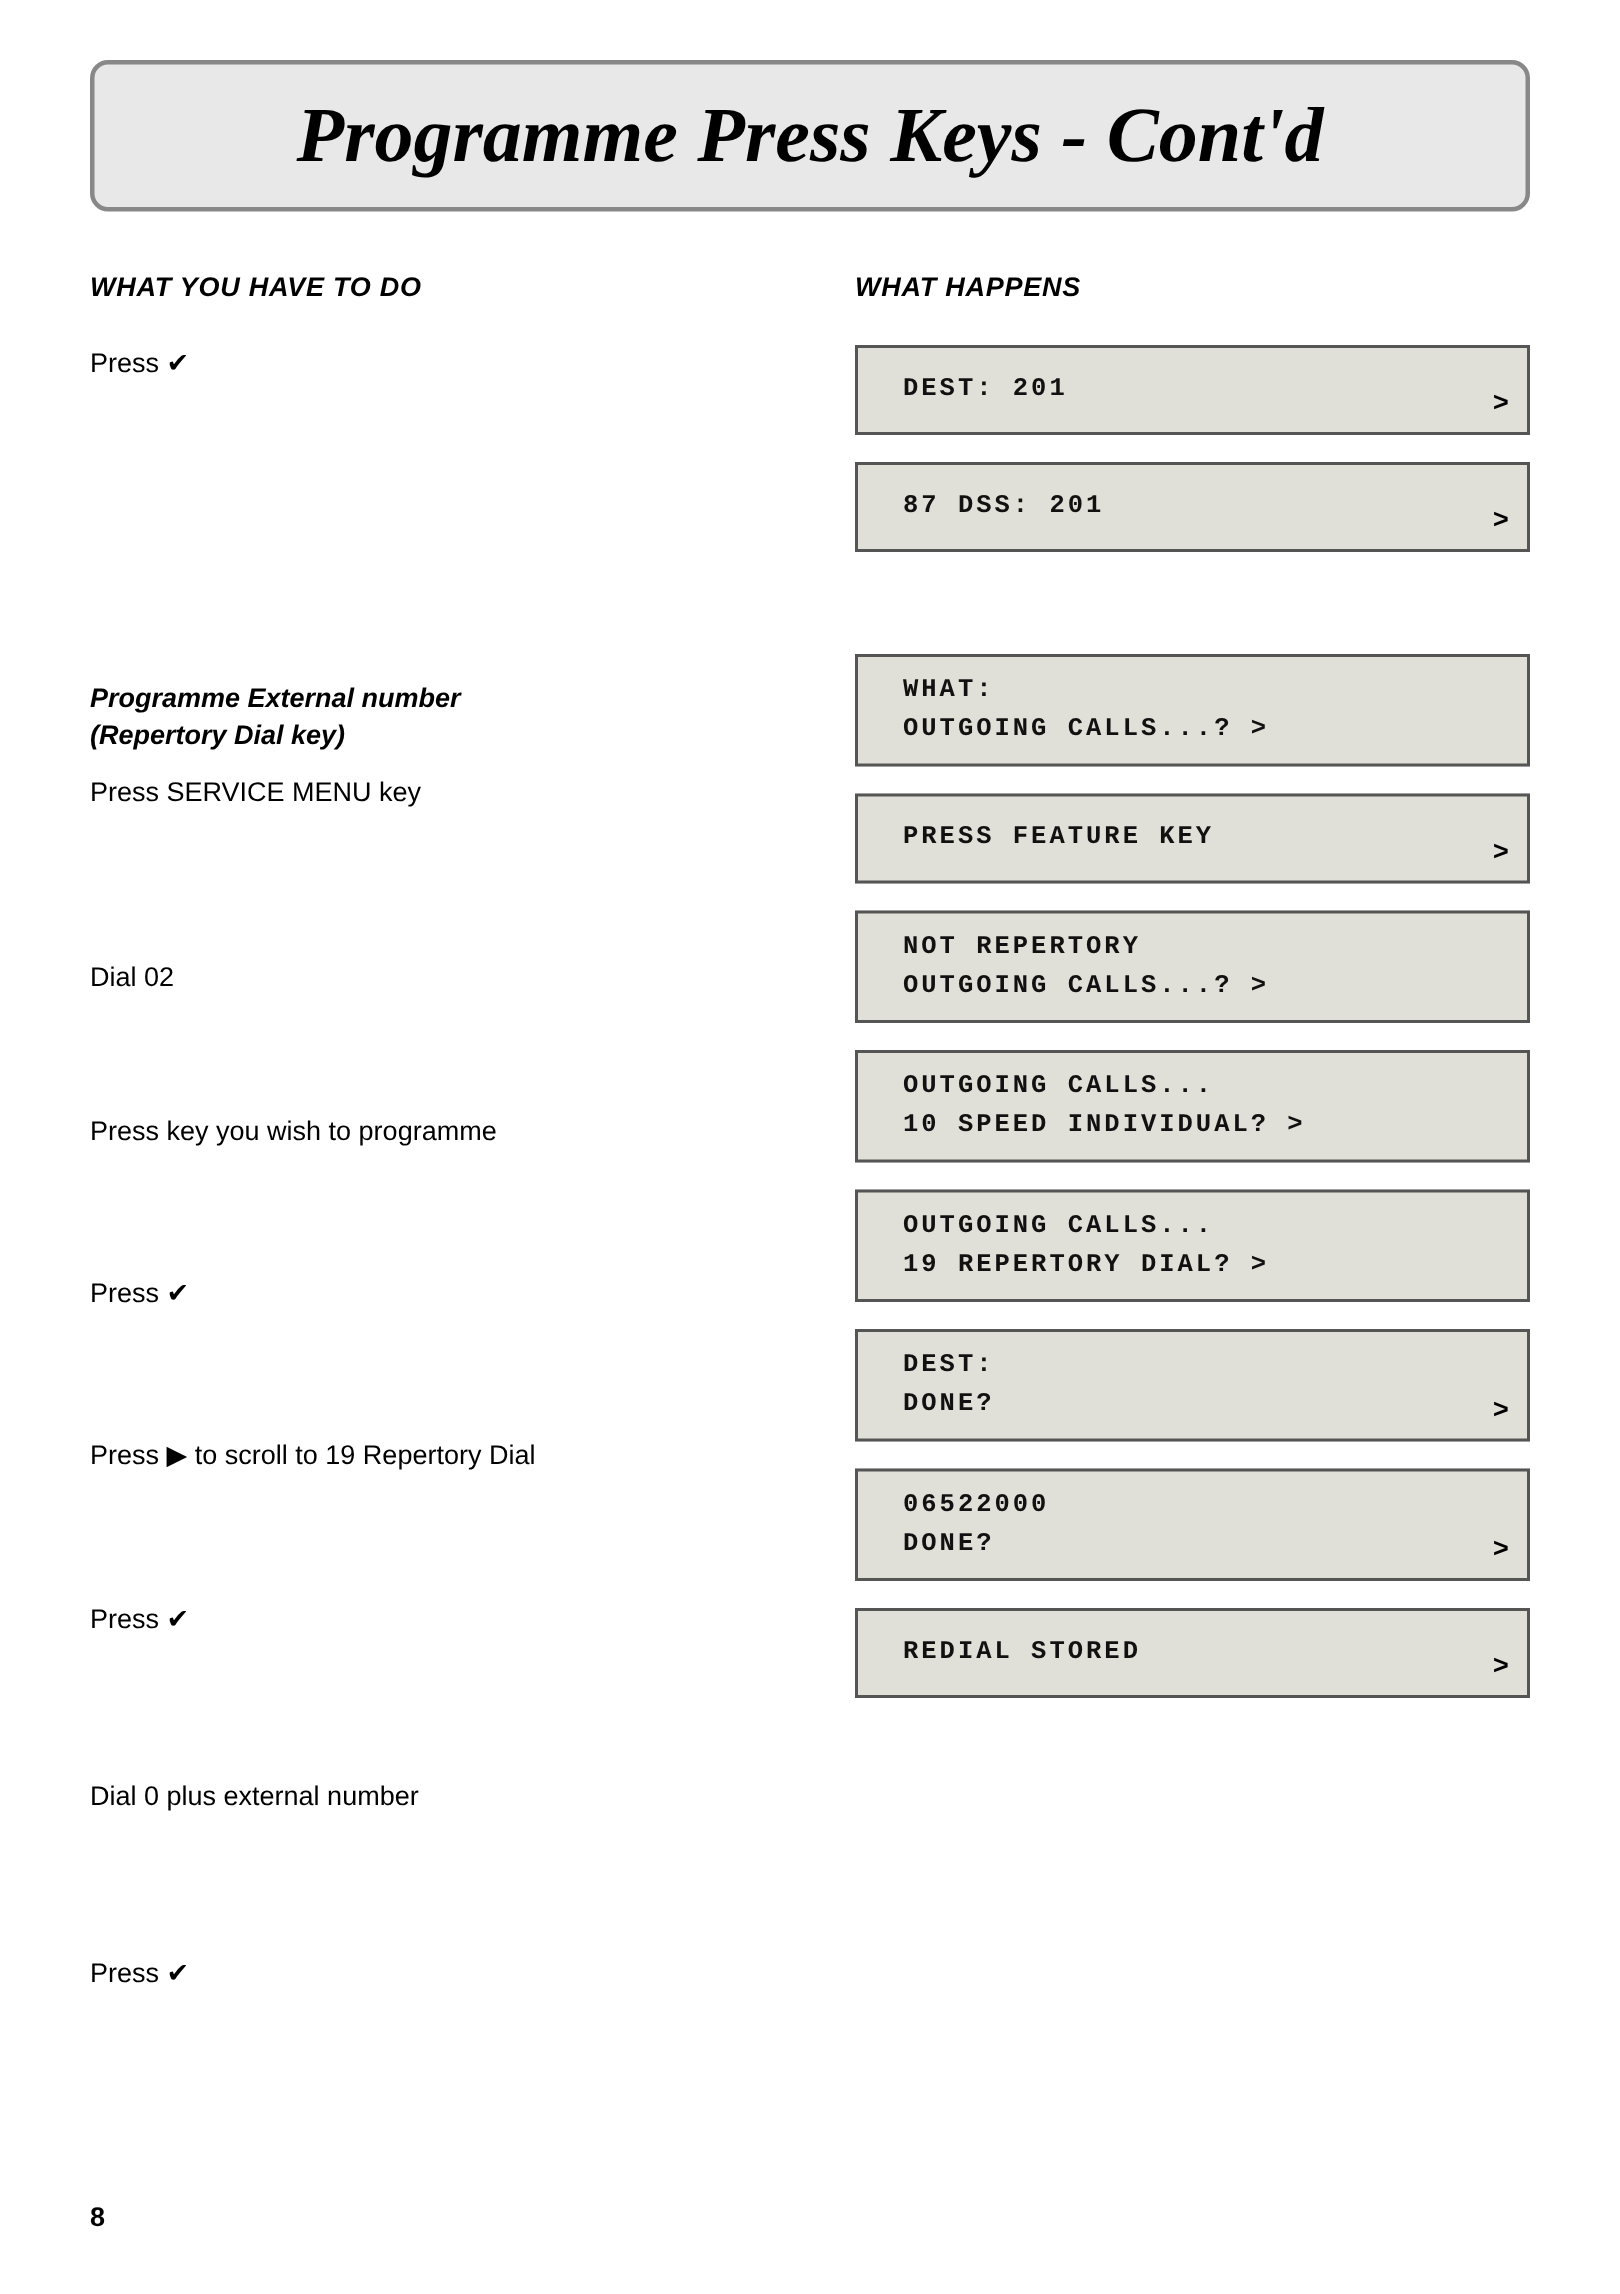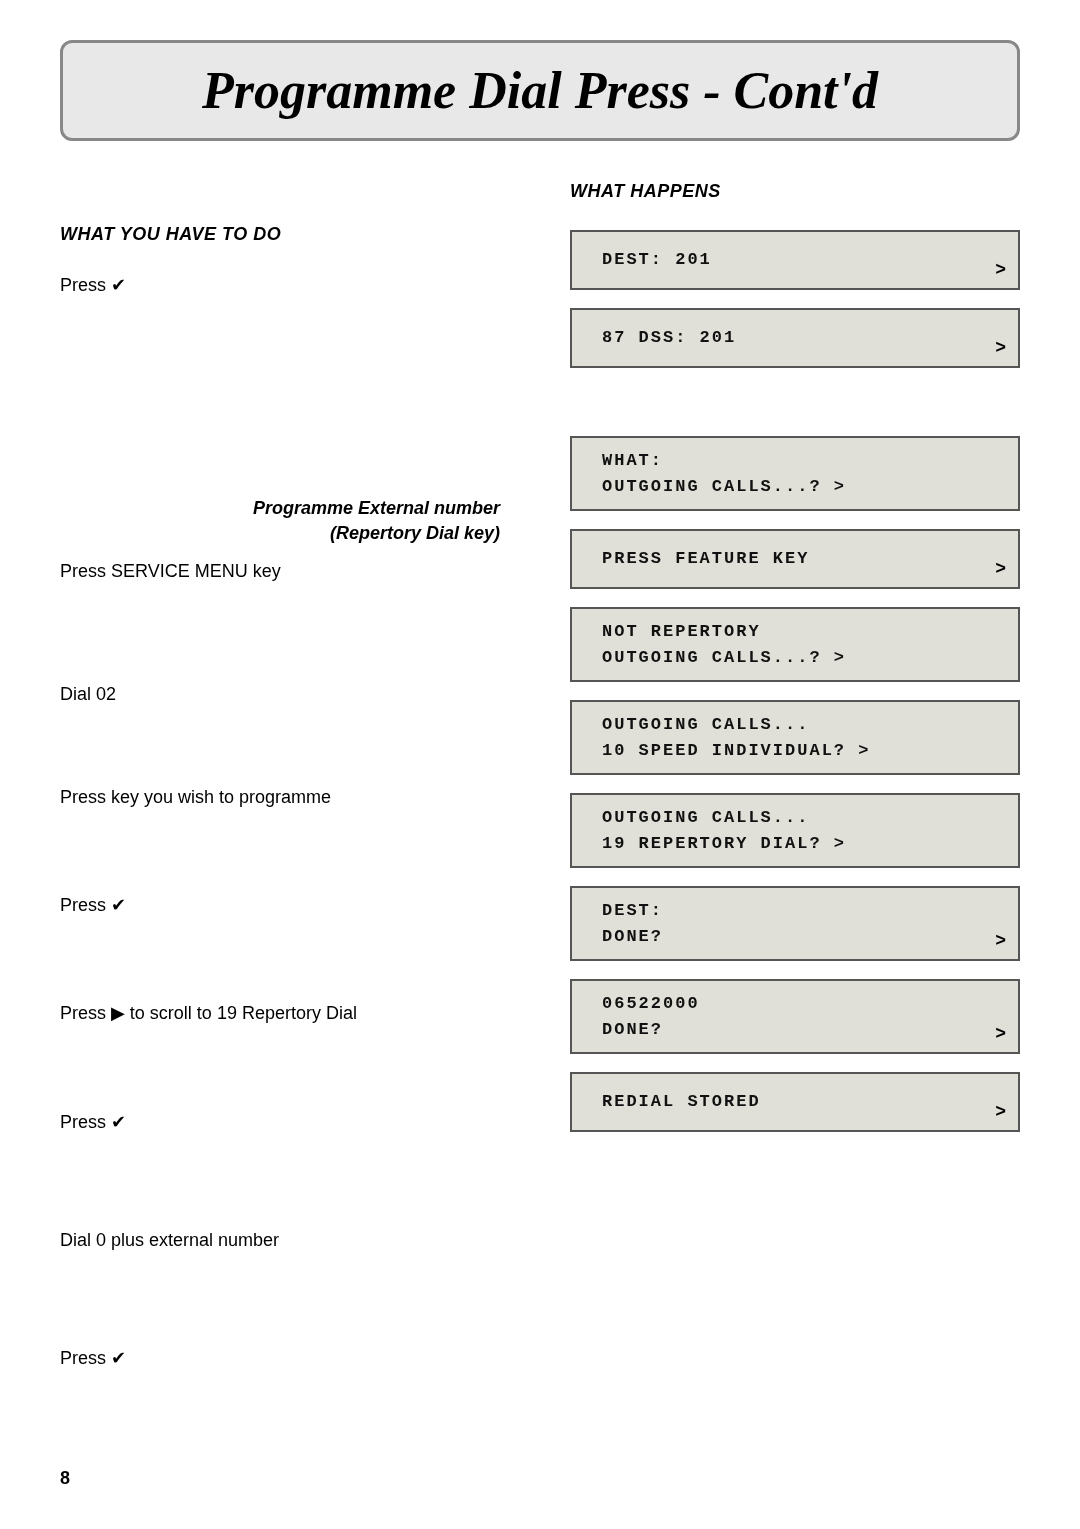--- a/index.html
+++ b/index.html
@@ -44,21 +44,20 @@
       font-size: 18px;
       font-weight: bold;
       font-style: italic;
       text-transform: uppercase;
       margin-bottom: 28px;
       letter-spacing: 0.5px;
     }
 
     .left-col {
       padding-right: 20px;
-      margin-top: 43px;
     }
 
     .right-col {
       padding-left: 10px;
     }
 
     .action-item {
       margin-bottom: 28px;
       font-size: 18px;
       line-height: 1.4;
@@ -95,36 +94,35 @@
       position: absolute;
       right: 10px;
       bottom: 8px;
       font-size: 18px;
       font-weight: bold;
       color: #000;
     }
 
     .section-gap {
       margin-top: 30px;
-      text-align: right;
     }
 
     .page-number {
       position: absolute;
       bottom: 40px;
       left: 60px;
       font-size: 18px;
       font-weight: bold;
     }
   </style>
 </head>
 <body>
 
 <div class="title-box">
-  <h1>Programme Dial Press - Cont'd</h1>
+  <h1>Programme Press Keys - Cont'd</h1>
 </div>
 
 <div class="two-col">
   <div class="left-col">
     <div class="col-header">WHAT YOU HAVE TO DO</div>
 
     <div class="action-item">
       Press <span style="font-size:18px;">✔</span>
     </div>
 

